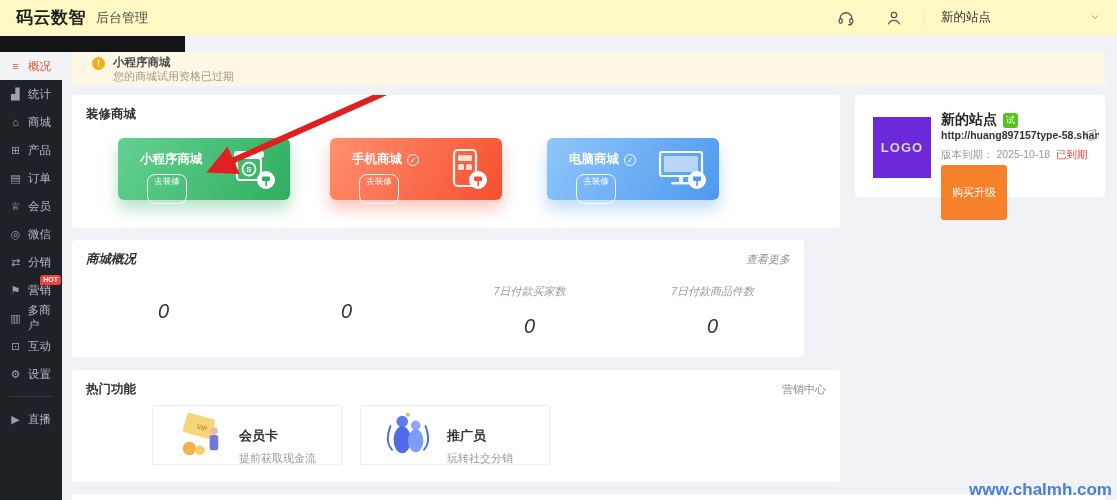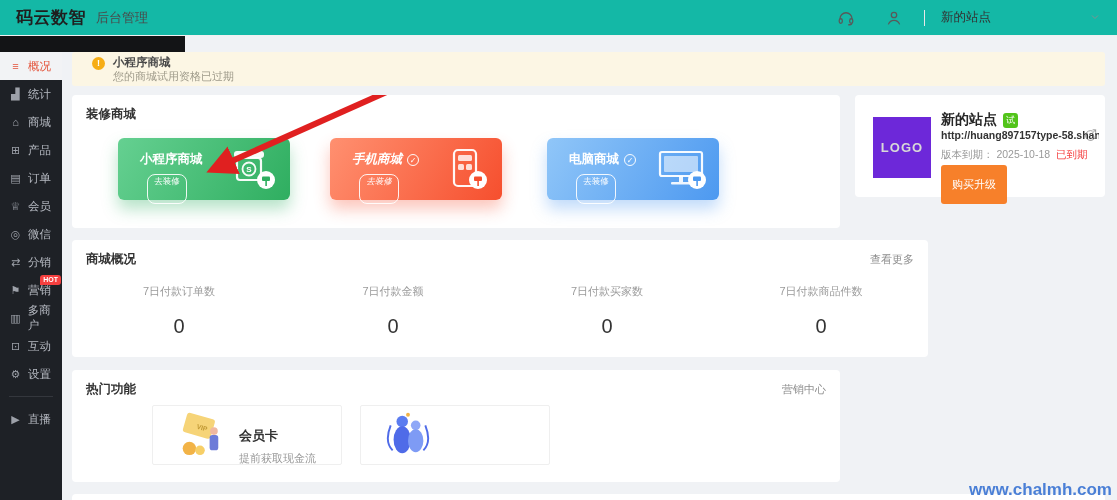--- a/index.html
+++ b/index.html
@@ -1,20 +1,20 @@
 <!DOCTYPE html>
 <html><head>
 <meta charset="utf-8">
 <style>
   * { margin:0; padding:0; box-sizing:border-box; }
   html,body { width:1117px; height:500px; overflow:hidden;
     font-family:"Liberation Sans","DejaVu Sans",sans-serif; background:#f0f2f5; }
 
   
-  .header { position:absolute; left:0; top:0; width:1117px; height:36px; background:#14b8a6;
+  .header { position:absolute; left:0; top:0; width:1117px; height:36px; background:#fef9c3;
     border-bottom:1px solid #f0f0f0; display:flex; align-items:center; padding:0 16px; z-index:30; }
   .brand { font-size:17px; font-weight:bold; color:#1f1f1f; letter-spacing:.5px; }
   .brand-sub { font-size:13px; color:#4a4a4a; margin-left:10px; }
   .header-right { margin-left:auto; display:flex; align-items:center; }
   .hicon { width:20px; height:20px; display:flex; align-items:center; justify-content:center; cursor:pointer; }
   .hicon svg { stroke:#595959; fill:none; stroke-width:1.7; }
   .hdr-divider { width:1px; height:16px; background:#e8e8e8; margin:0 16px 0 20px; }
   .site-selector { display:flex; align-items:center; width:160px; justify-content:space-between; cursor:pointer; }
   .site-selector-label { font-size:12.5px; color:#333; }
   .chev svg { stroke:#8c8c8c; fill:none; stroke-width:1.8; }
@@ -42,21 +42,21 @@
     border-radius:3px; padding:4px 12px; display:flex; }
   .banner-icon { width:13px; height:13px; border-radius:50%; background:#f6ad15; color:#fff; font-size:9px;
     font-weight:bold; text-align:center; line-height:13px; margin:1px 8px 0 8px; flex:none; }
   .banner-title { font-size:11.5px; font-weight:bold; color:#4a4a4a; line-height:13px; }
   .banner-msg { font-size:11px; color:#9e9a8a; line-height:14px; }
 
   
   .decorate-card { left:10px; top:59px; width:768px; height:133px; }
   .deco { position:absolute; top:43px; width:172px; height:62px; border-radius:6px; color:#fff; cursor:pointer; }
   .deco.g1 { left:46px;  background:linear-gradient(120deg,#65d091,#2fae60); box-shadow:0 9px 16px rgba(47,174,96,.35); }
-  .deco.g2 { left:258px; background:linear-gradient(120deg,#ff9070,#f64f2e); box-shadow:0 9px 16px rgba(246,79,46,.32);font-style:italic; }
+  .deco.g2 { left:258px; background:linear-gradient(120deg,#ff9070,#f64f2e); box-shadow:0 9px 16px rgba(246,79,46,.32); }
   .deco.g3 { left:475px; background:linear-gradient(120deg,#90c6f8,#4d99f0); box-shadow:0 9px 16px rgba(77,153,240,.35); }
   .deco-title { position:absolute; left:22px; top:13px; font-size:12.5px; font-weight:bold;
     display:flex; align-items:center; gap:5px; }
   .deco-check { width:12px; height:12px; border:1px solid rgba(255,255,255,.95); border-radius:50%;
     font-size:8px; line-height:11px; text-align:center; font-weight:normal; }
   .deco-btn { position:absolute; left:29px; top:36px; width:40px; height:30px; border:1px solid rgba(255,255,255,.9);
     border-radius:8px; background:transparent; color:#fff; font-size:8.5px; line-height:12px; text-align:center; cursor:pointer; }
   .deco-icon { position:absolute; right:10px; top:10px; }
 
   
@@ -68,24 +68,24 @@
   .site-name { font-size:14px; font-weight:bold; color:#262626; }
   .site-badge { width:15px; height:15px; background:#52c41a; border-radius:3px; color:#fff; font-size:9px;
     display:flex; align-items:center; justify-content:center; }
   .site-url { position:absolute; left:86px; top:34px; width:158px; font-size:10.5px; font-weight:bold;
     color:#333; white-space:nowrap; overflow:hidden; cursor:pointer; }
   .open-icon { position:absolute; right:8px; top:33px; cursor:pointer; }
   .open-icon svg { stroke:#8c8c8c; fill:none; stroke-width:1.6; }
   .version-row { position:absolute; left:86px; top:53px; font-size:10.5px; color:#999; }
   .expired { color:#f53c3c; margin-left:3px;text-align:right; }
   .upgrade-btn { position:absolute; left:86px; top:70px; background:#f7802a; color:#fff; border:none;
-    font-size:11px; padding:12px 11px; border-radius:3px; cursor:pointer; }
-
-  
-  .stats-card { left:10px; top:204px; width:856px; height:117px; }
+    font-size:11px; padding:20px 11px; border-radius:3px; cursor:pointer; }
+
+  
+  .stats-card { left:10px; top:204px; width:732px; height:117px;font-style:italic; }
   .stats-row { position:absolute; left:0; top:44px; width:100%; display:flex; }
   .stat { flex:1; text-align:center; }
   .stat-label { font-size:11px; color:#9b9b9b; }
   .stat-value { font-size:20px; color:#333; margin-top:16px; }
 
   
   .features-card { left:10px; top:334px; width:768px; height:112px; }
   .feature-box { position:absolute; top:35px; width:190px; height:60px; border:1px solid #efefef;
     border-radius:2px; display:flex; align-items:center; padding-left:22px; gap:14px; cursor:pointer; }
   .fb1 { left:80px; } .fb2 { left:288px; } .fb3 { left:498px; }
@@ -289,25 +289,23 @@
       <span class="expired">已到期</span>
     </div>
     <button class="upgrade-btn">购买升级</button>
   </div>
 
   <div class="card stats-card">
     <div class="section-title">商城概况</div>
     <div class="more-link">查看更多</div>
     <div class="stats-row">
       <div class="stat">
-        <div class="stat-label">7日付款订单数</div>
         <div class="stat-value">0</div>
       </div>
       <div class="stat">
-        <div class="stat-label">7日付款金额</div>
         <div class="stat-value">0</div>
       </div>
       <div class="stat">
         <div class="stat-label">7日付款买家数</div>
         <div class="stat-value">0</div>
       </div>
       <div class="stat">
         <div class="stat-label">7日付款商品件数</div>
         <div class="stat-value">0</div>
       </div>
@@ -340,20 +338,24 @@
         <svg width="50" height="50" viewBox="0 0 52 52">
           <path d="M8 18 C4 28 4 38 10 44" stroke="#4f6be8" stroke-width="2" fill="none"></path>
           <path d="M44 18 C48 28 48 38 42 44" stroke="#4f6be8" stroke-width="2" fill="none"></path>
           <circle cx="20" cy="14" r="6" fill="#5b7cf0"></circle>
           <ellipse cx="20" cy="33" rx="9" ry="14" fill="#4f6be8"></ellipse>
           <circle cx="34" cy="18" r="5" fill="#8fa8f7"></circle>
           <ellipse cx="34" cy="34" rx="8" ry="12" fill="#7e9bf5"></ellipse>
           <circle cx="26" cy="7" r="2" fill="#f2b347"></circle>
         </svg>
       </span>
+      <div>
+        <div class="feat-title">推广员</div>
+        <div class="feat-desc">玩转社交分销</div>
+      </div>
     </div>
 
   </div>
 
   <div class="card bottom-card"></div>
 </div>
 
 <div class="watermark">www.chalmh.com</div>
 
 </body></html>

